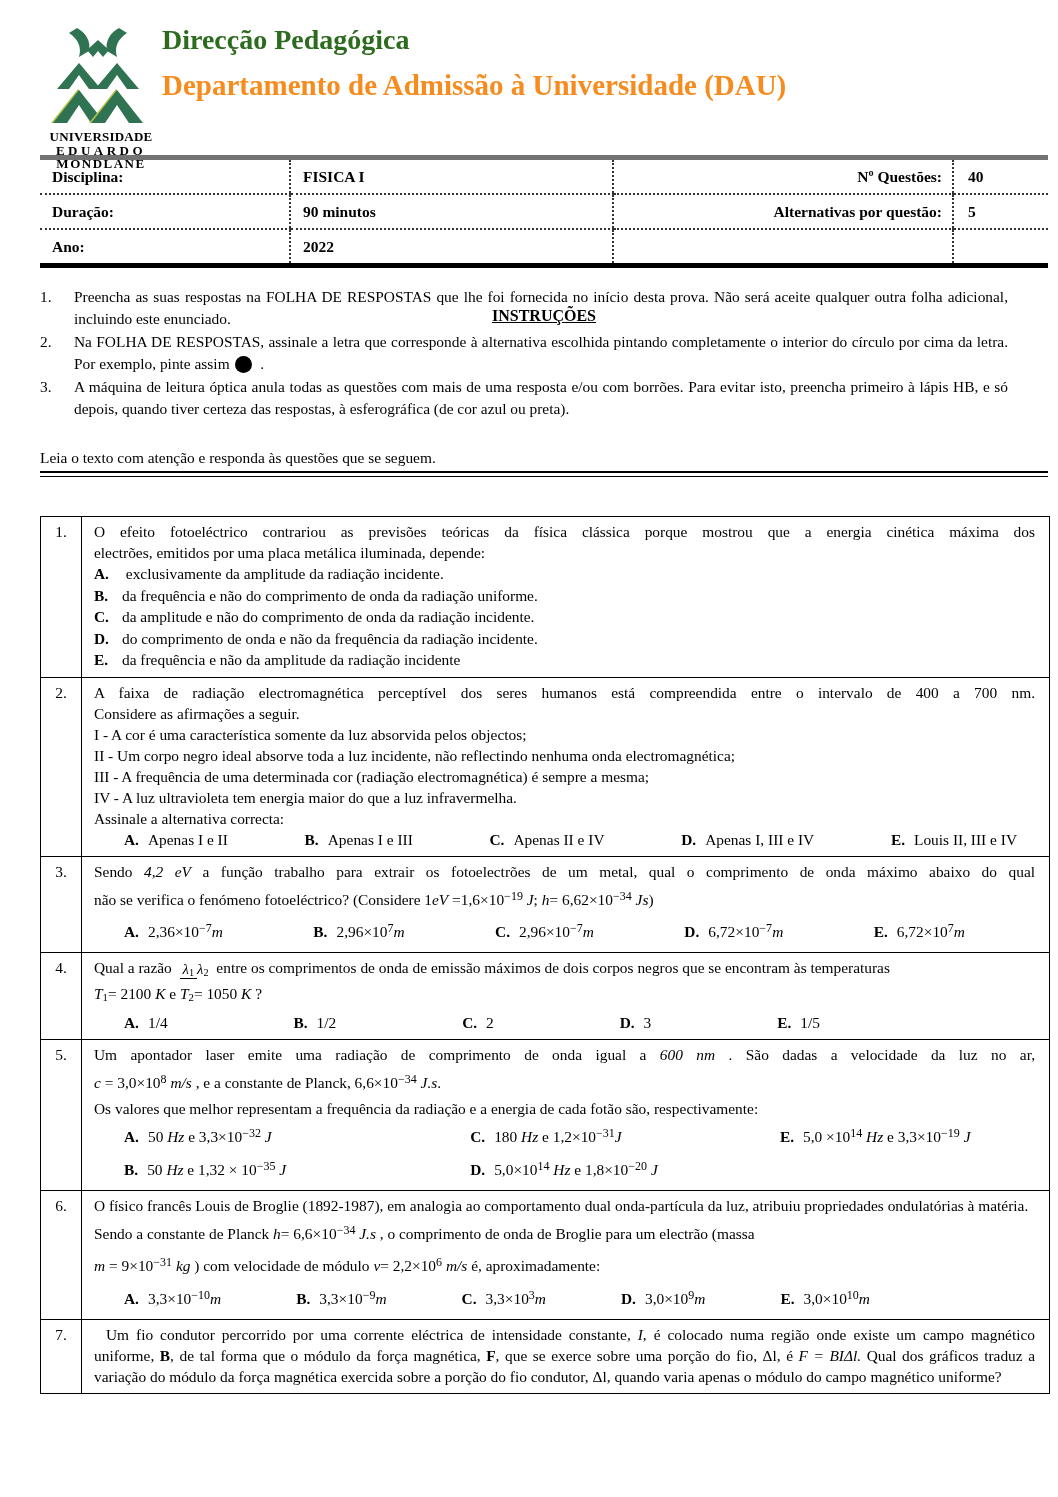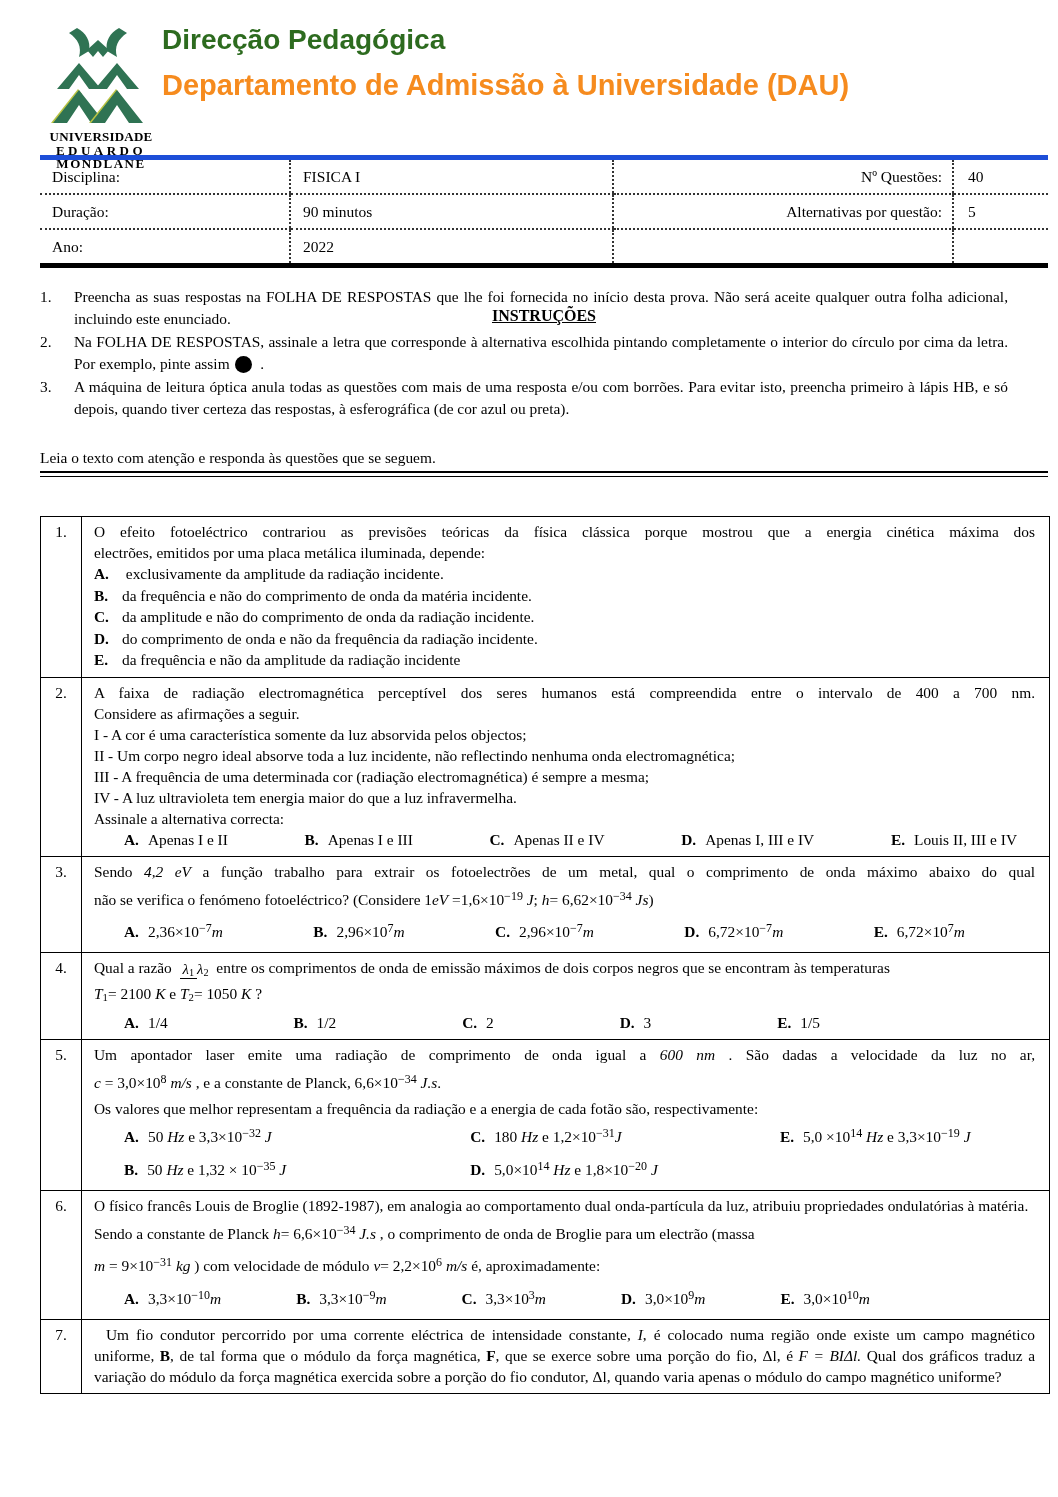--- a/index.html
+++ b/index.html
@@ -8,27 +8,27 @@
   html,body{margin:0;padding:0;background:#ffffff;}
   .page{position:relative;width:1058px;height:1497px;background:#fff;overflow:hidden;
         font-family:"Liberation Serif",serif;color:#000;}
   
   .header{position:absolute;top:0;left:0;right:0;height:155px;display:flex;}
   .logo-block{margin:28px 0 0 46px;width:110px;flex:none;}
   .org{margin-top:2px;width:110px;font-weight:bold;font-size:13px;line-height:13.5px;text-align:center;}
   .org .o1{letter-spacing:0.2px;}
   .org .o2{letter-spacing:3.5px;}
   .org .o3{letter-spacing:1.5px;}
-  .titles{margin:24px 0 0 6px;font-family:Liberation Sans, sans-serif;}
+  .titles{margin:24px 0 0 6px;font-family:Liberation Serif, serif;}
   .t1{color:var(--green);font-size:28px;font-weight:bold;}
   .t2{color:var(--orange);font-size:29px;font-weight:bold;margin-top:13px;white-space:nowrap;}
   
   table.info{position:absolute;top:155px;left:40px;width:1008px;border-collapse:collapse;
-             table-layout:fixed;border-top:5px solid #1d4ed8;border-bottom:5px solid #000;
-             font-size:15.5px;font-weight:normal;}
+             table-layout:fixed;border-top:5px solid #737373;border-bottom:5px solid #000;
+             font-size:15.5px;font-weight:bold;}
   table.info td{height:33px;vertical-align:middle;padding:0 0 0 12px;}
   table.info td.c2{text-align:right;padding:0 10px 0 0;}
   table.info td.c3{padding-left:14px;}
   table.info tr td{border-bottom:2px dotted #333;}
   table.info tr:last-child td{border-bottom:none;}
   table.info td.vline{border-left:2px dotted #333;}
   
   .instr-title{position:absolute;top:263px;left:40px;width:1008px;text-align:center;
                font-weight:bold;font-size:16px;text-decoration:underline;margin-top:44px;}
   .instr{position:absolute;top:286px;left:40px;width:968px;font-size:15.4px;line-height:21.5px;}
@@ -157,21 +157,21 @@
   <div class="lead">Leia o texto com atenção e responda às questões que se seguem.</div>
   <div class="double-rule"></div>
 
   <div class="questions" id="questions">
       <div class="q-row">
         <div class="q-num">1.</div>
         <div class="q-body">
           <div class="q-line jfull">O efeito fotoeléctrico contrariou as previsões teóricas da física clássica porque mostrou que a energia cinética máxima dos</div>
           <div class="q-line">electrões, emitidos por uma placa metálica iluminada, depende:</div>
           <div class="opt-stack"><span class="opt-letter">A.</span><span class="opt-text"> exclusivamente da amplitude da radiação incidente.</span></div>
-          <div class="opt-stack"><span class="opt-letter">B.</span><span class="opt-text">da frequência e não do comprimento de onda da matéria incidente.</span></div>
+          <div class="opt-stack"><span class="opt-letter">B.</span><span class="opt-text">da frequência e não do comprimento de onda da radiação uniforme.</span></div>
           <div class="opt-stack"><span class="opt-letter">C.</span><span class="opt-text">da amplitude e não do comprimento de onda da radiação incidente.</span></div>
           <div class="opt-stack"><span class="opt-letter">D.</span><span class="opt-text">do comprimento de onda e não da frequência da radiação incidente.</span></div>
           <div class="opt-stack"><span class="opt-letter">E.</span><span class="opt-text">da frequência e não da amplitude da radiação incidente</span></div>
         </div>
       </div>
       <div class="q-row">
         <div class="q-num">2.</div>
         <div class="q-body">
           <div class="q-line jfull">A faixa de radiação electromagnética perceptível dos seres humanos está compreendida entre o intervalo de 400 a 700 nm.</div>
           <div class="q-line">Considere as afirmações a seguir.</div>

